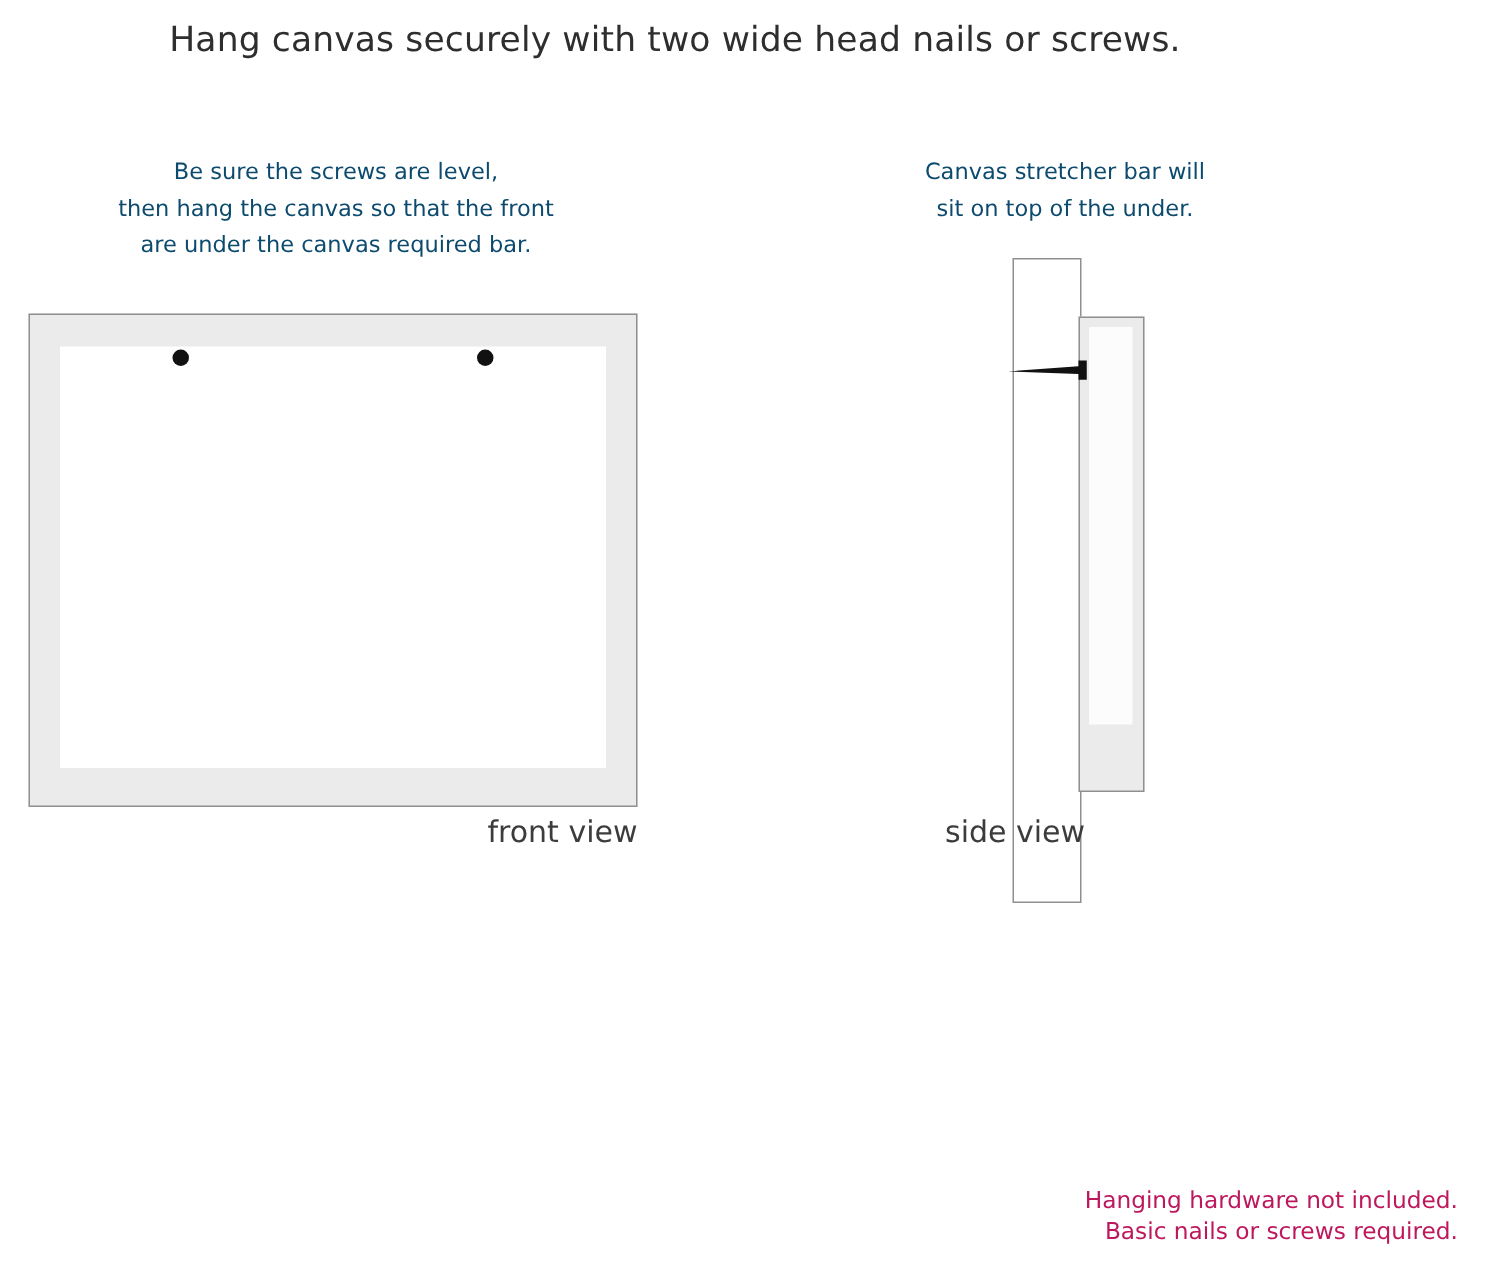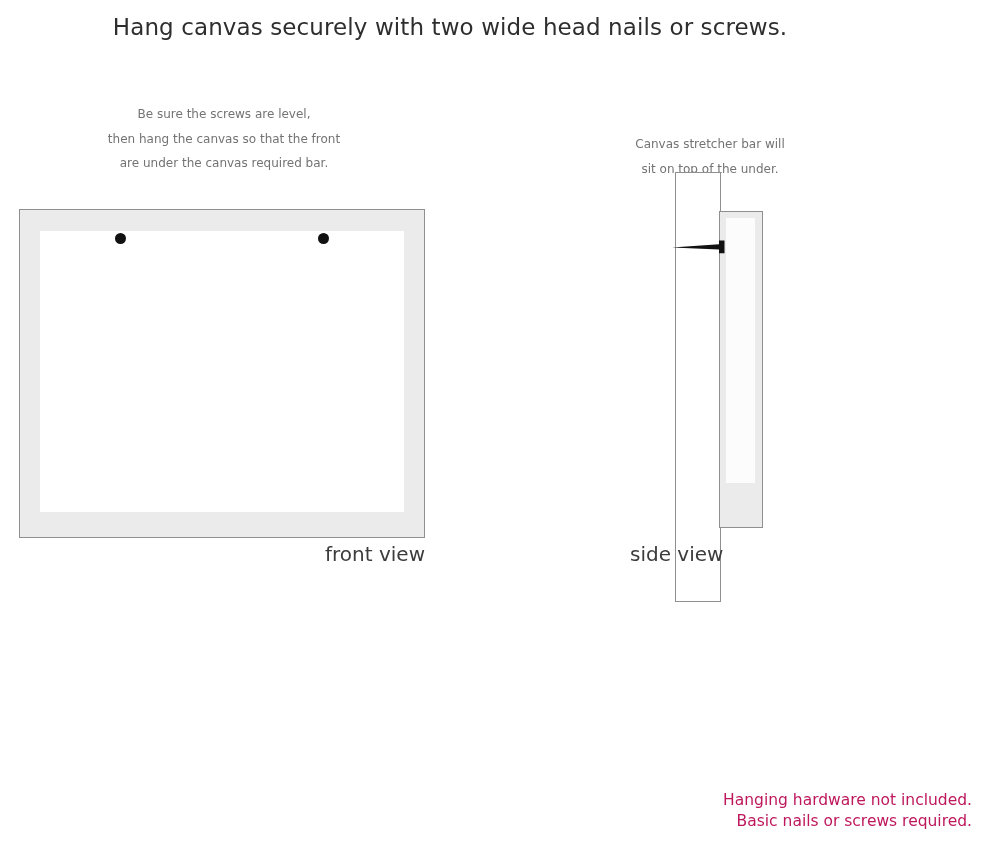--- a/index.html
+++ b/index.html
@@ -35,34 +35,33 @@
     font-weight: 400;
     color: #2e2e2e;
     letter-spacing: 0.1px;
     white-space: nowrap;
   }
 
   
   .caption {
     position: absolute;
     text-align: center;
-    font-size: 12px;
+    font-size: 15px;
     line-height: 24.5px;
-    color: #737373;
+    color: #0c4a6e;
   }
   .caption-left {
     left: 10px;
     top: 102px;
     width: 428px;
   }
   .caption-right {
     left: 540px;
     top: 102px;
     width: 340px;
-    margin-top: 30px;
   }
   .caption div {
     white-space: nowrap;
   }
 
   
   .front-view {
     position: absolute;
     left: 19px;
     top: 209px;

